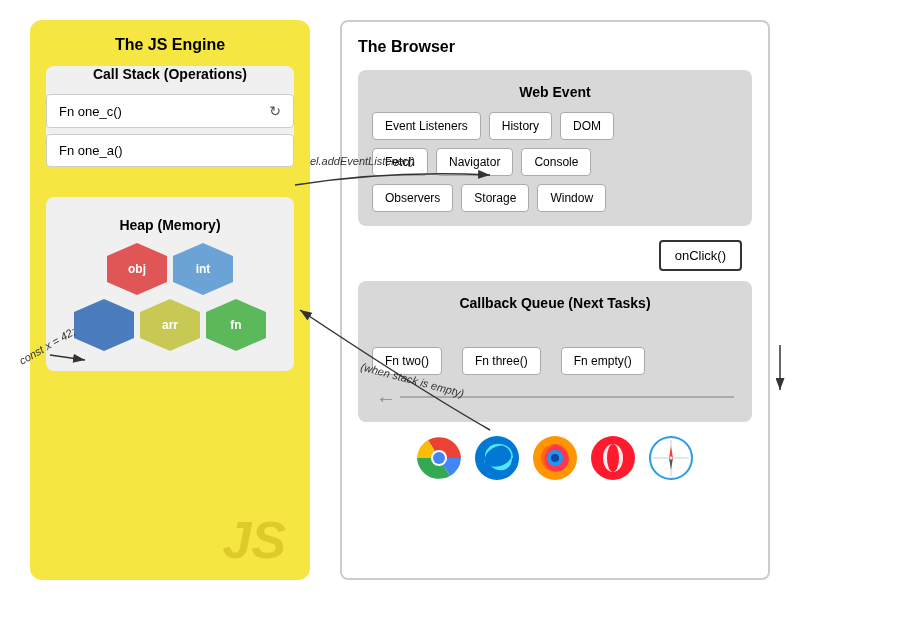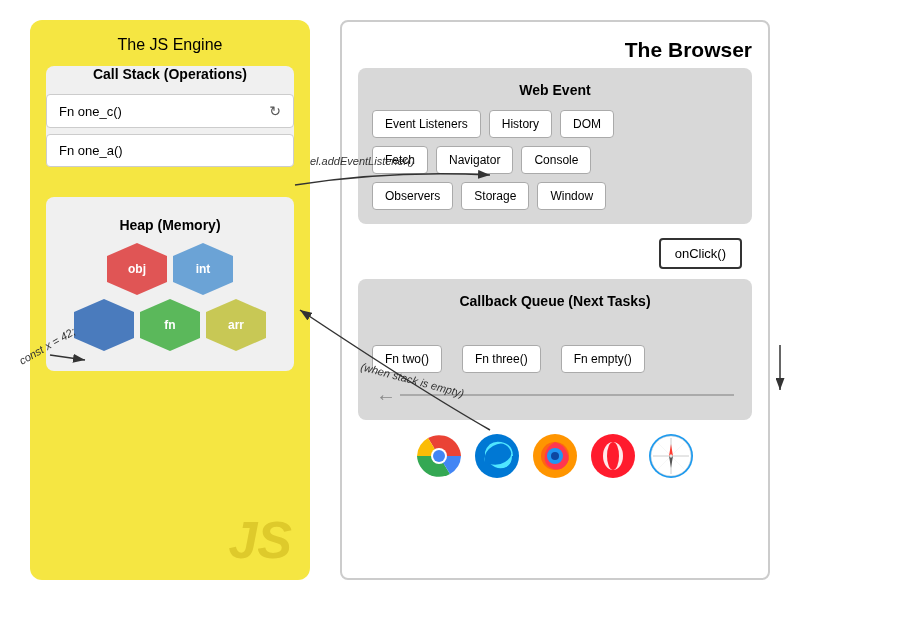--- a/index.html
+++ b/index.html
@@ -28,21 +28,21 @@
       background: #f5e642;
       border-radius: 12px;
       padding: 16px;
       width: 280px;
       min-height: 560px;
       position: relative;
       flex-shrink: 0;
     }
     .js-engine-title {
       text-align: center;
-      font-weight: normal;
+      font-weight: bold;
       font-size: 16px;
       margin-bottom: 12px;
     }
     .call-stack-box {
       background: #f0f0f0;
       border-radius: 8px;
       margin-bottom: 30px;
     }
     .call-stack-title {
       text-align: center;
@@ -101,42 +101,42 @@
     }
     .hex-obj { background: #e05555; }
     .hex-int { background: #6ba3d6; }
     .hex-arr { background: #c8c855; }
     .hex-fn  { background: #5bb85b; }
     .hex-blue { background: #4a7bbd; }
 
     .js-watermark {
       position: absolute;
       bottom: 10px;
-      right: 18px;
+      right: 24px;
       font-size: 52px;
       font-weight: 900;
       color: rgba(180,150,0,0.35);
       font-style: italic;
     }
 
     
     .browser-panel {
       border: 2px solid #ccc;
       border-radius: 8px;
       padding: 16px;
       width: 430px;
       min-height: 560px;
       position: relative;
       background: #fff;
     }
     .browser-title {
-      text-align: right;
-      font-weight: bold;
-      font-size: 21px;
-      margin-bottom: 6px;
+      text-align: left;
+      font-weight: bold;
+      font-size: 16px;
+      margin-bottom: 14px;
     }
 
     
     .web-apis-box {
       background: #d8d8d8;
       border-radius: 8px;
       padding: 14px;
       margin-bottom: 14px;
     }
     .web-apis-title {
@@ -254,22 +254,22 @@
 
     <div class="heap-box">
       <div class="heap-title">Heap (Memory)</div>
       <div class="hex-grid">
         <div class="hex-row">
           <div class="hex hex-obj">obj</div>
           <div class="hex hex-int">int</div>
         </div>
         <div class="hex-row">
           <div class="hex hex-blue"></div>
+          <div class="hex hex-arr">arr</div>
           <div class="hex hex-fn">fn</div>
-          <div class="hex hex-arr">arr</div>
         </div>
       </div>
     </div>
 
     <div class="js-watermark">JS</div>
   </div>
 
   <div class="browser-panel">
     <div class="browser-title">The Browser</div>
 

